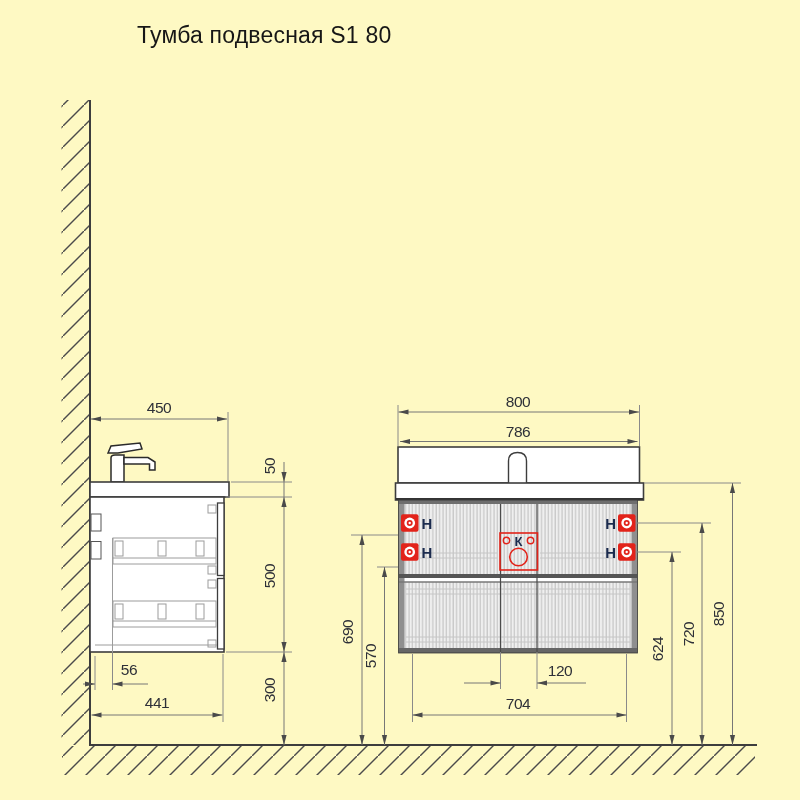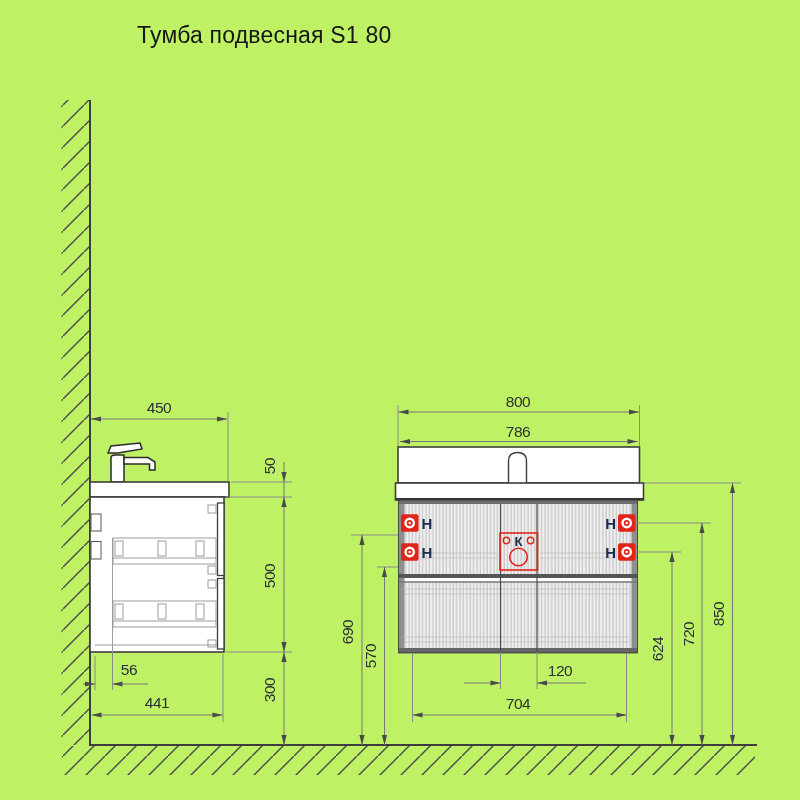--- a/index.html
+++ b/index.html
@@ -1,16 +1,16 @@
 <!DOCTYPE html>
 <html><head>
 <meta charset="utf-8">
 <style>
   html,body{margin:0;padding:0;background:#fff;}
-  .canvas{position:relative;width:800px;height:800px;background:#bef264;overflow:hidden;
+  .canvas{position:relative;width:800px;height:800px;background:#fef9c3;overflow:hidden;
           font-family:"Liberation Sans",sans-serif;}
   svg{position:absolute;left:0;top:0;}
   .title{font-size:23px;fill:#161616;font-weight:500;letter-spacing:0.2px;}
   .dim{font-size:15.5px;fill:#2e3038;letter-spacing:-0.4px;}
   .mark{font-size:15px;fill:#1b2b4e;font-weight:bold;}
   .kmark{font-size:13px;fill:#1b2b4e;font-weight:bold;}
   .outline{stroke:#3d3d3d;fill:#ffffff;}
   .dimline{stroke:#777;stroke-width:1;fill:none;}
   .extline{stroke:#8a8a8a;stroke-width:1;fill:none;}
   .arrow{fill:#4a4a4a;stroke:none;}

